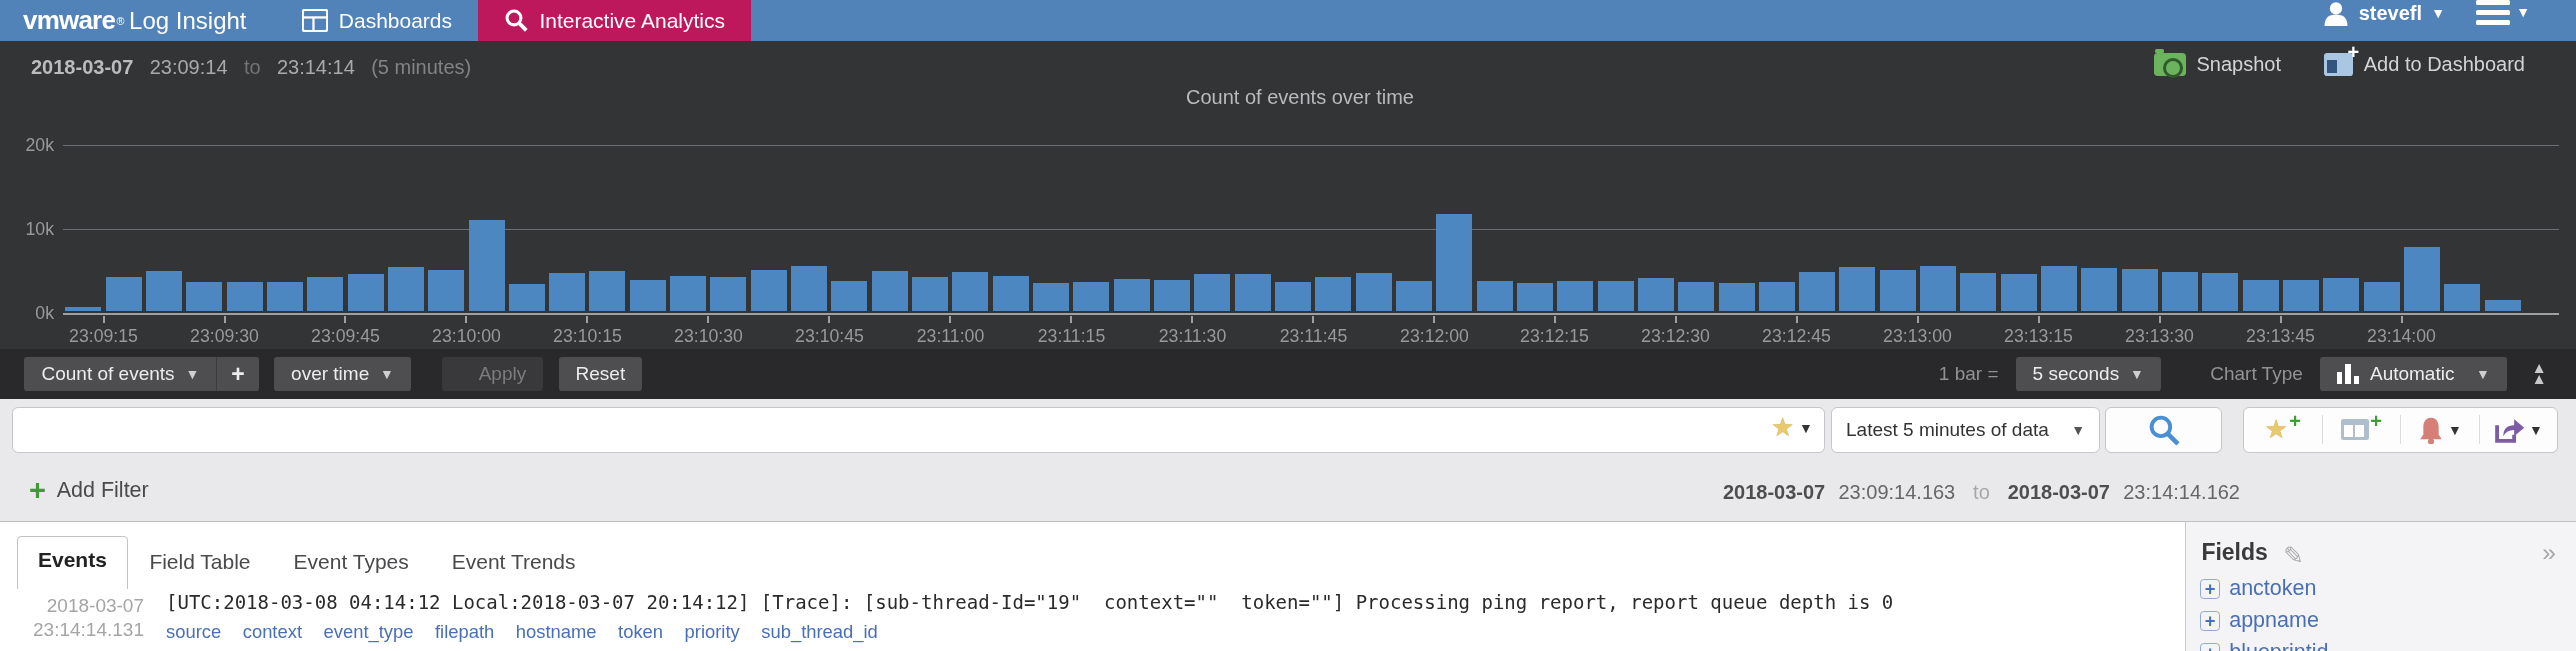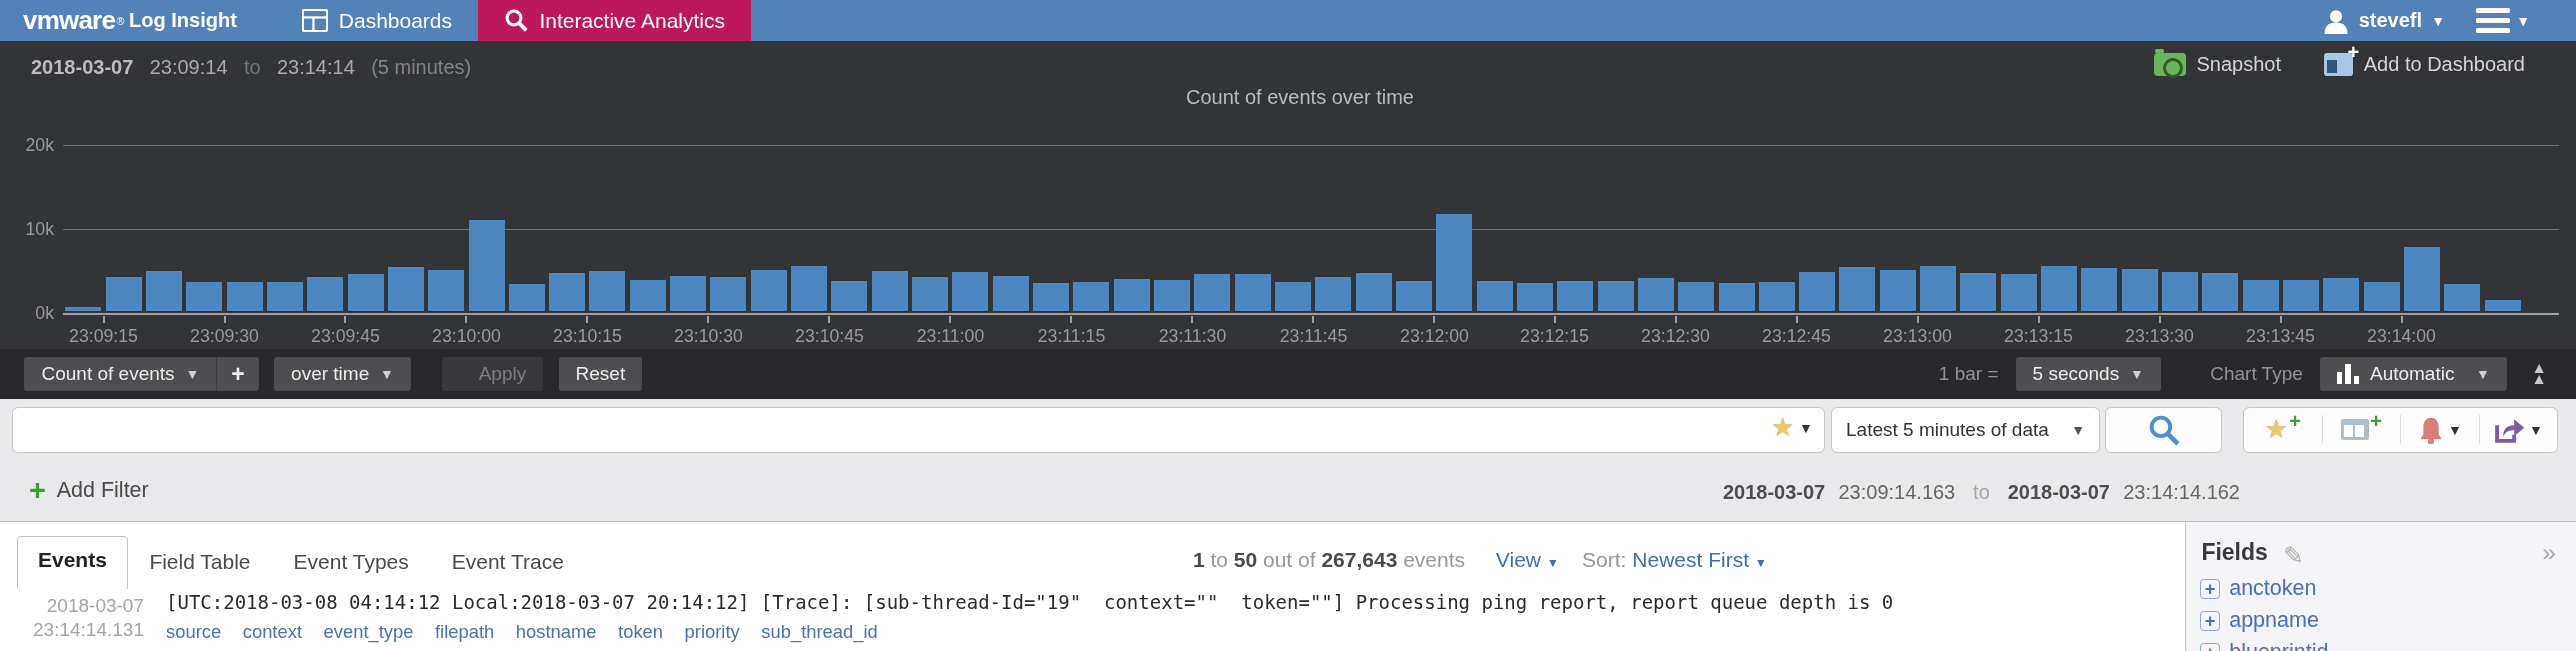--- a/index.html
+++ b/index.html
@@ -5,25 +5,25 @@
   * { margin:0; padding:0; box-sizing:border-box; }
   html,body { width:2576px; height:651px; overflow:hidden; background:#e9e9eb;
               font-family:"Liberation Sans", sans-serif; }
 
   
   .nav { position:absolute; left:0; top:0; width:2576px; height:41px;
          background:#5182b8; display:flex; align-items:stretch; color:#fff; }
   .brand { display:flex; align-items:center; padding-left:23px; width:276px; }
   .brand .vm { font-weight:bold; font-size:26px; letter-spacing:-0.8px; }
   .brand .reg { font-size:10.8px; vertical-align:top; margin:1.5px 4.6px 0 1.5px; }
-  .brand .prod { font-weight:bold; font-size:20px; }
+  .brand .prod { font-weight:normal; font-size:24px; }
   .navtab { display:flex; align-items:center; gap:10.8px; padding:0 26px;
             font-size:21px; cursor:pointer;justify-content:center; }
   .navtab.active { background:#be185d; }
-  .nav-right { margin-left:auto; display:flex; align-items:center; gap:31px; padding-right:46px; }
+  .nav-right { margin-left:auto; display:flex; align-items:flex-start; gap:31px; padding-right:46px; }
   .user { display:flex; align-items:center; gap:9.2px; font-weight:bold; font-size:20px; }
   .caret { font-size:14px; color:#fff; }
   .caret.dark { color:#333; }
   .burger { display:flex; align-items:center; gap:6.1px; }
   .burger .bars { display:flex; flex-direction:column; gap:5.4px; }
   .burger .bars i { display:block; width:34px; height:4.6px; background:#fff; border-radius:1.5px; }
 
   
   .chart-panel { position:absolute; left:0; top:41px; width:2576px; height:309px; background:#333436; }
   .time-row { position:absolute; left:31px; top:15.4px; font-size:20px; color:#a9a9ab; }
@@ -423,41 +423,22 @@
     <b>2018-03-07</b>
     <span class="t">23:14:14.162</span>
   </div>
 </div>
 
 <div class="content">
   <div class="tabs" id="tabs">
       <div class="tab active">Events</div>
       <div class="tab">Field Table</div>
       <div class="tab">Event Types</div>
-      <div class="tab">Event Trace</div>
-    </div>
-  <div class="count-row">
-    <span>
-      <b>1</b>
-      <span>to</span>
-      <b>50</b>
-      <span>out of</span>
-      <b>267,643</b>
-      <span>events</span>
-    </span>
-    <span class="bluelink" style="margin-left:20px">
-      <span>View</span>
-      <span class="caret" style="color:#3e6db5;font-size:12.3px">▼</span>
-    </span>
-    <span style="margin-left:12.3px">
-      <span>Sort:</span>
-      <span class="bluelink">Newest First</span>
-      <span class="caret" style="color:#3e6db5;font-size:12.3px">▼</span>
-    </span>
-  </div>
+      <div class="tab">Event Trends</div>
+    </div>
   <div class="event-list" id="event-list">
       <div class="event-row">
         <div class="ev-ts">
           <div>2018-03-07</div>
           <div>23:14:14.131</div>
         </div>
         <div class="ev-body">
           <div class="ev-msg">[UTC:2018-03-08 04:14:12 Local:2018-03-07 20:14:12] [Trace]: [sub-thread-Id="19"  context=""  token=""] Processing ping report, report queue depth is 0</div>
           <div class="ev-fields">
             <a>source</a>

